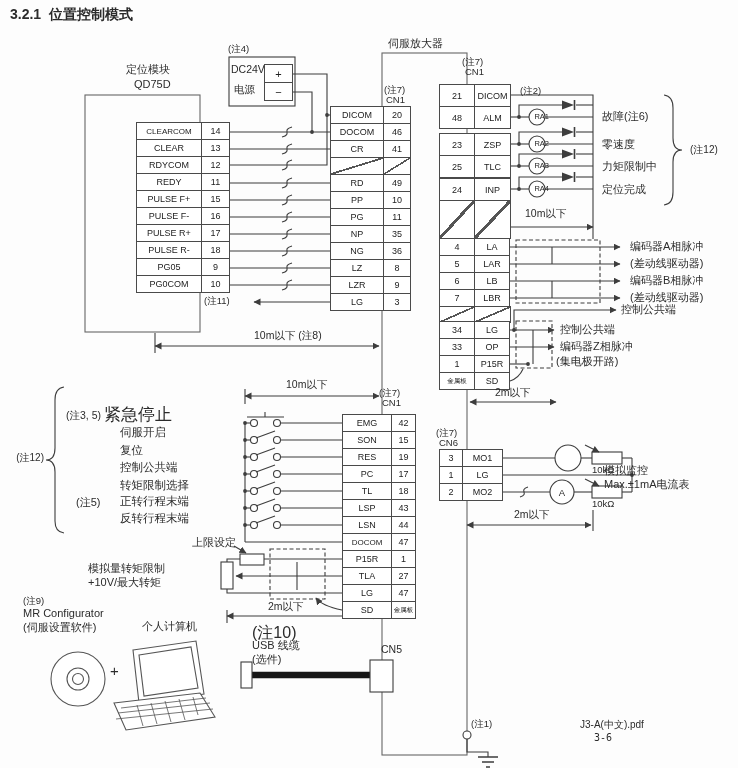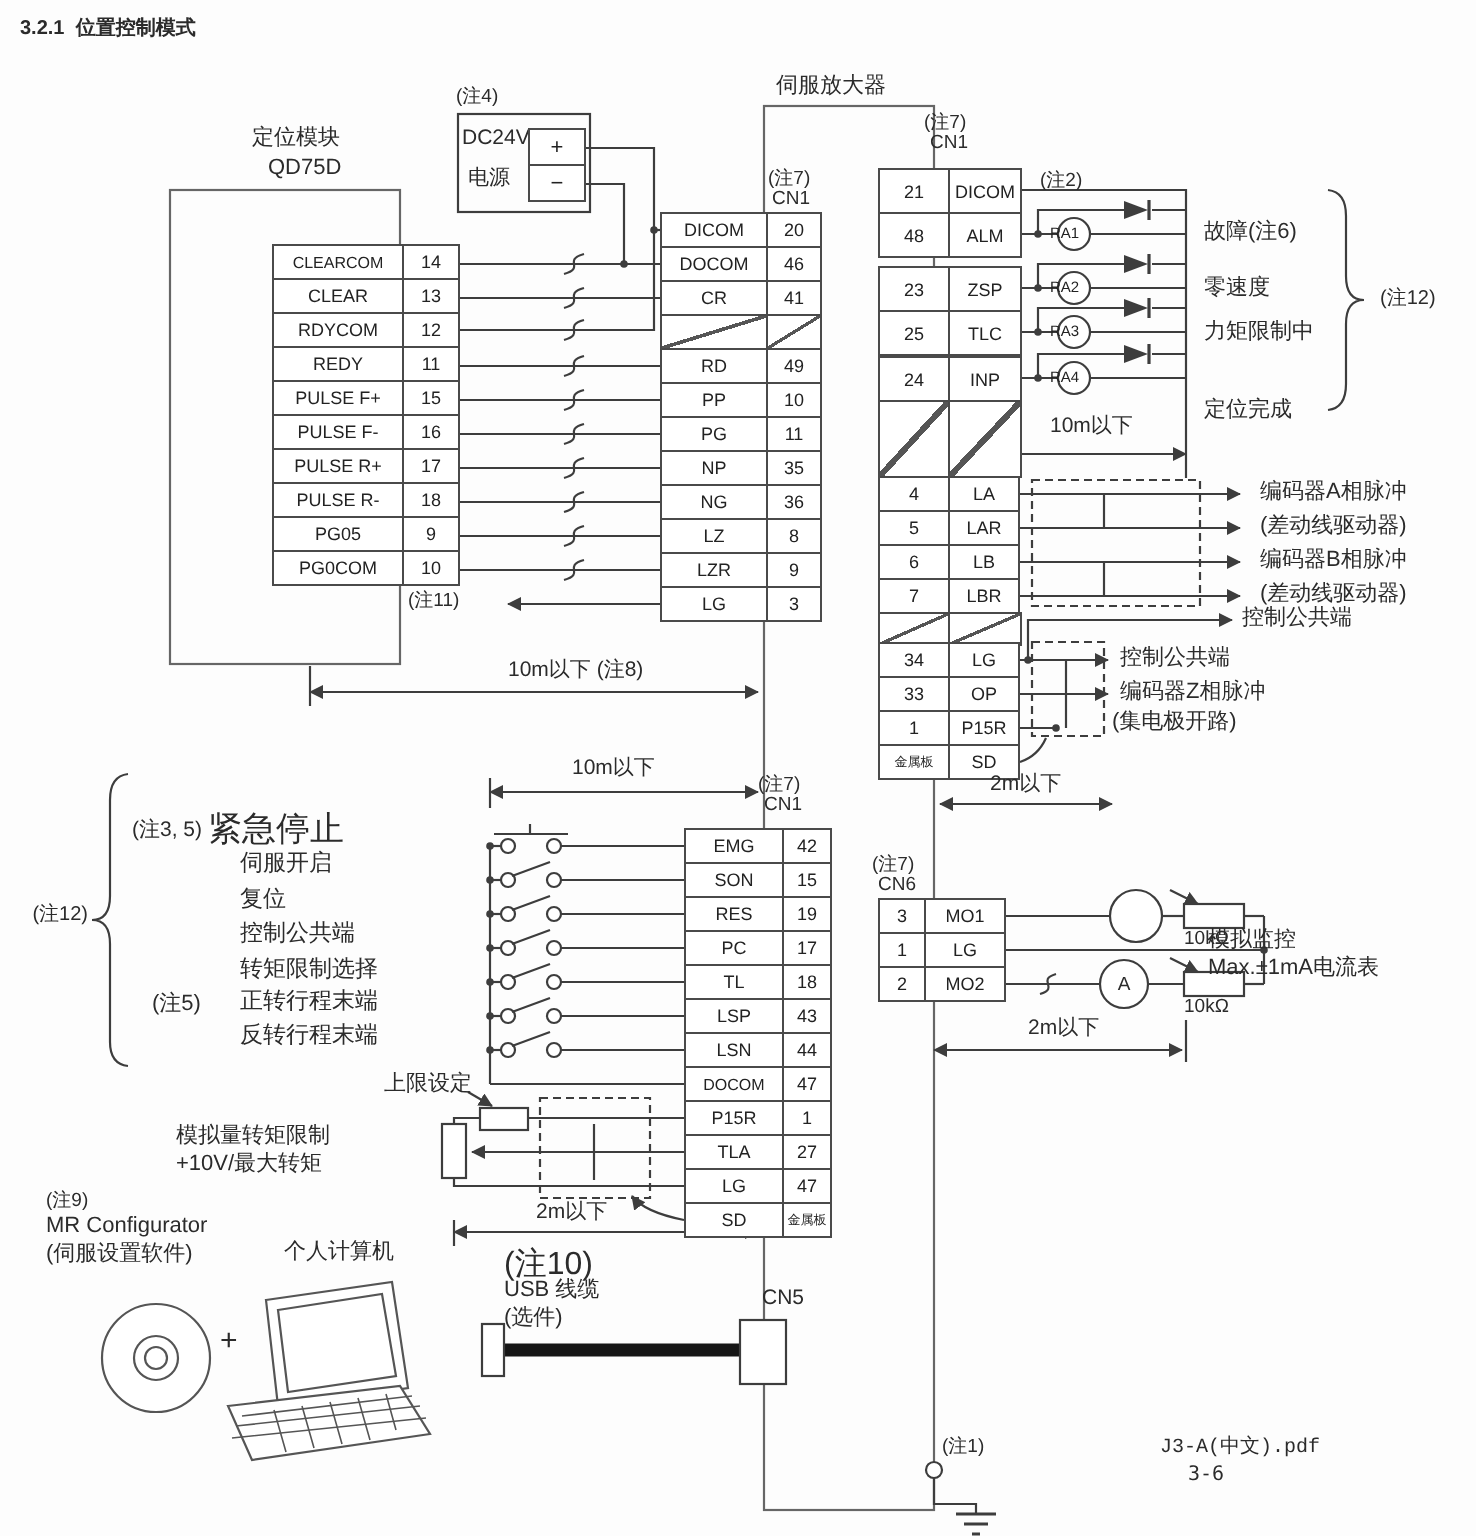--- a/index.html
+++ b/index.html
@@ -19,21 +19,21 @@
   .ma{width:53px}.mb{width:27px}
   .ra{width:35px}
   .la{width:49px}.lb{width:24px}
   .na{width:23px}.nb{width:40px}
   .h17{height:17px}
   .tiny{font-size:6.5px}
   .slash{background-color:#fff;background-image:linear-gradient(to bottom right,transparent 47%,#555 47%,#555 53%,transparent 53%)}
   .note{font-size:9.5px}
   .cn{font-size:9.5px}
   .dim{font-size:10.5px}
-  .ral{position:absolute;width:24px;text-align:left;font-size:7.5px;color:#222}
+  .ral{position:absolute;width:24px;text-align:right;font-size:7.5px;color:#222}
 </style>
 </head>
 <body>
 
 <div id="page">
 
 <svg width="738" height="768" viewBox="0 0 738 768">
   <defs>
     <marker id="ah" markerWidth="8" markerHeight="8" refX="6.5" refY="3.5" orient="auto-start-reverse" markerUnits="userSpaceOnUse">
       <path d="M0,0 L7,3.5 L0,7 Z" fill="#3d3d3d"></path>
@@ -234,21 +234,21 @@
         <circle cx="245" cy="440" r="1.9"></circle>
     <circle cx="245" cy="457" r="1.9"></circle>
         <circle cx="245" cy="474" r="1.9"></circle>
     <circle cx="245" cy="491" r="1.9"></circle>
         <circle cx="245" cy="508" r="1.9"></circle>
     <circle cx="245" cy="525" r="1.9"></circle>
         <circle cx="632" cy="475" r="1.9"></circle>
   </g>
 </svg>
 
-<div class="t" style="left:10px;top:8px;font-size:10px;font-weight:600">
+<div class="t" style="left:10px;top:8px;font-size:14px;font-weight:600">
   <span>3.2.1</span>&nbsp;&nbsp;<span>位置控制模式</span>
 </div>
 
 <div class="t" style="left:126px;top:63px">定位模块</div>
 <div class="t" style="left:134px;top:78px">QD75D</div>
 <div class="t note" style="left:228px;top:42px">(注4)</div>
 <div class="t" style="left:231px;top:63px;font-size:10.5px">DC24V</div>
 <div class="t" style="left:234px;top:83px;font-size:10.5px">电源</div>
 <div class="tbl" style="left:264px;top:64px">
   <div class="r" style="height:18px">
@@ -427,21 +427,21 @@
 </div>
 
 <div class="t note" style="left:520px;top:84px">(注2)</div>
 <div class="ral" style="left:525px;top:112px">RA1</div>
 <div class="ral" style="left:525px;top:139px">RA2</div>
 <div class="ral" style="left:525px;top:161px">RA3</div>
 <div class="ral" style="left:525px;top:184px">RA4</div>
 <div class="t" style="left:602px;top:110px">故障(注6)</div>
 <div class="t" style="left:602px;top:138px">零速度</div>
 <div class="t" style="left:602px;top:160px">力矩限制中</div>
-<div class="t" style="left:602px;top:199px">定位完成</div>
+<div class="t" style="left:602px;top:183px">定位完成</div>
 <div class="t note" style="left:690px;top:143px;font-size:10px">(注12)</div>
 <div class="t dim" style="left:525px;top:207px">10m以下</div>
 
 <div class="t" style="left:630px;top:240px">编码器A相脉冲</div>
 <div class="t" style="left:630px;top:257px">(差动线驱动器)</div>
 <div class="t" style="left:630px;top:274px">编码器B相脉冲</div>
 <div class="t" style="left:630px;top:291px">(差动线驱动器)</div>
 <div class="t" style="left:621px;top:303px">控制公共端</div>
 <div class="t" style="left:560px;top:323px">控制公共端</div>
 <div class="t" style="left:560px;top:340px">编码器Z相脉冲</div>
@@ -548,16 +548,16 @@
 <div class="t" style="left:23px;top:607px">MR Configurator</div>
 <div class="t" style="left:23px;top:621px">(伺服设置软件)</div>
 <div class="t" style="left:142px;top:620px">个人计算机</div>
 <div class="t" style="left:110px;top:664px;font-size:15px">+</div>
 <div class="t note" style="left:252px;top:626px;font-size:16px">(注10)</div>
 <div class="t" style="left:252px;top:639px">USB 线缆</div>
 <div class="t" style="left:252px;top:653px">(选件)</div>
 <div class="t" style="left:381px;top:643px;font-size:10.5px">CN5</div>
 
 <div class="t note" style="left:471px;top:717px">(注1)</div>
-<div class="t" style="left:580px;top:718px;font-size:10px;font-family:Liberation Mono, monospace">J3-A(中文).pdf</div>
+<div class="t" style="left:580px;top:718px;font-size:10px;font-family:Liberation Sans, sans-serif">J3-A(中文).pdf</div>
 <div class="t" style="left:594px;top:731px;font-size:10px;font-family:'DejaVu Sans Mono',monospace">3-6</div>
 
 </div>
 
 </body></html>

